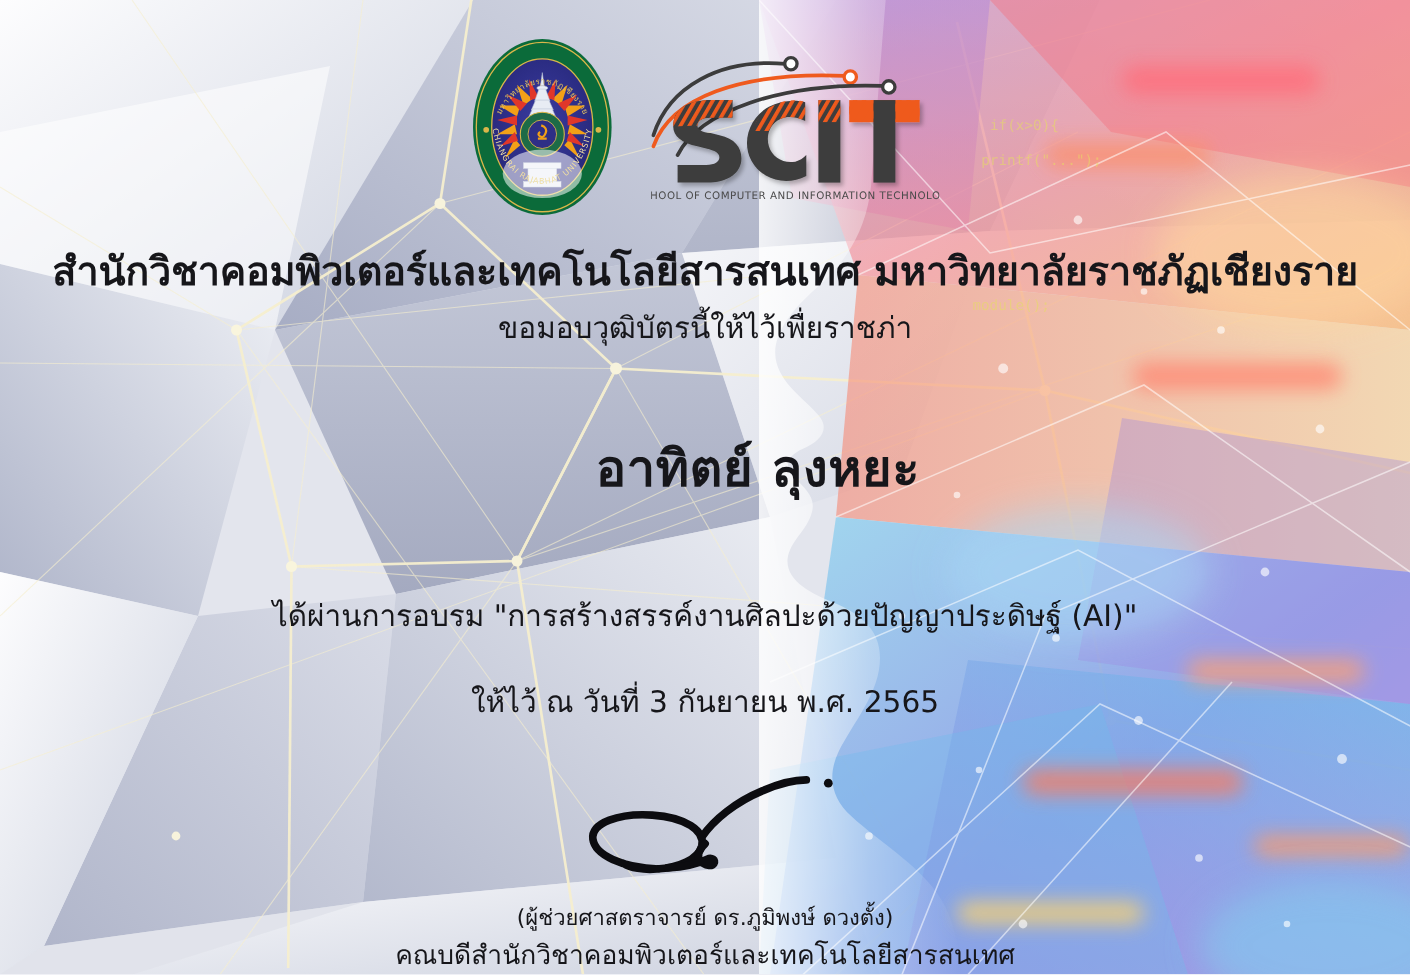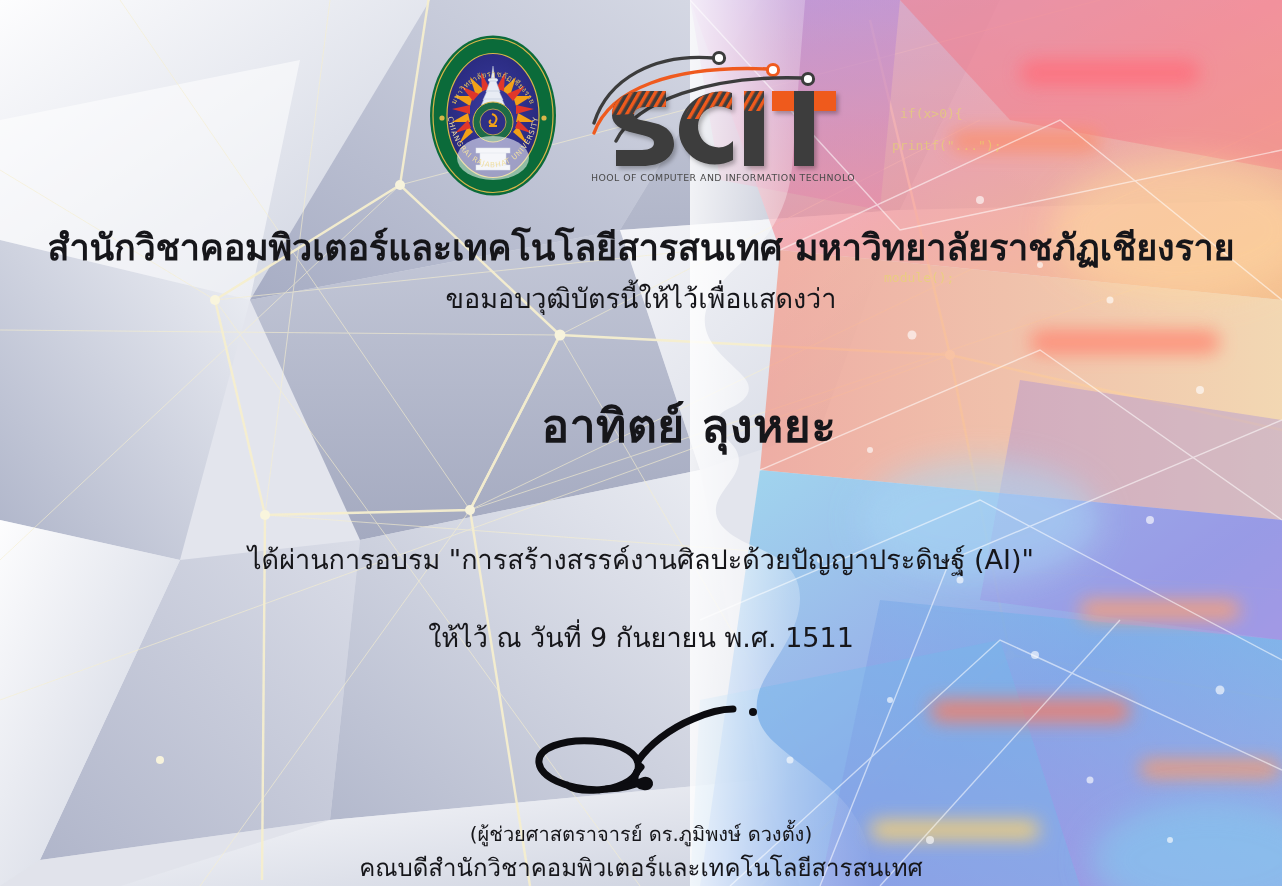--- a/index.html
+++ b/index.html
@@ -444,21 +444,21 @@
                C138,84 120,92 100,93 C88,94 76,92 70,88"></path>
       <path d="M141,64 C152,48 172,32 196,22 C212,15 224,12 236,12"></path>
       <path d="M144,70 C138,76 136,82 140,86 C144,90 150,91 152,88 C154,85 150,82 146,84
                C140,87 130,91 110,92"></path>
     </g>
     <circle cx="256" cy="15" r="4" fill="#0c0c10"></circle>
   </svg>
 
   <div class="text-stack">
     <div class="line title-main">สำนักวิชาคอมพิวเตอร์และเทคโนโลยีสารสนเทศ  มหาวิทยาลัยราชภัฏเชียงราย</div>
-    <div class="line title-sub">ขอมอบวุฒิบัตรนี้ให้ไว้เพื่อแสดงว่า</div>
+    <div class="line title-sub">ขอมอบวุฒิบัตรนี้ให้ไว้เพื่ยราชภ่า</div>
     <div class="line recipient">อาทิตย์   ลุงหยะ</div>
     <div class="line course">ได้ผ่านการอบรม "การสร้างสรรค์งานศิลปะด้วยปัญญาประดิษฐ์ (AI)"</div>
-    <div class="line date">ให้ไว้ ณ วันที่ 9 กันยายน พ.ศ. 1511</div>
+    <div class="line date">ให้ไว้ ณ วันที่ 3 กันยายน พ.ศ. 2565</div>
     <div class="line sig-name">(ผู้ช่วยศาสตราจารย์ ดร.ภูมิพงษ์ ดวงตั้ง)</div>
     <div class="line sig-role">คณบดีสำนักวิชาคอมพิวเตอร์และเทคโนโลยีสารสนเทศ</div>
   </div>
 
 </div>
 
 </body></html>

